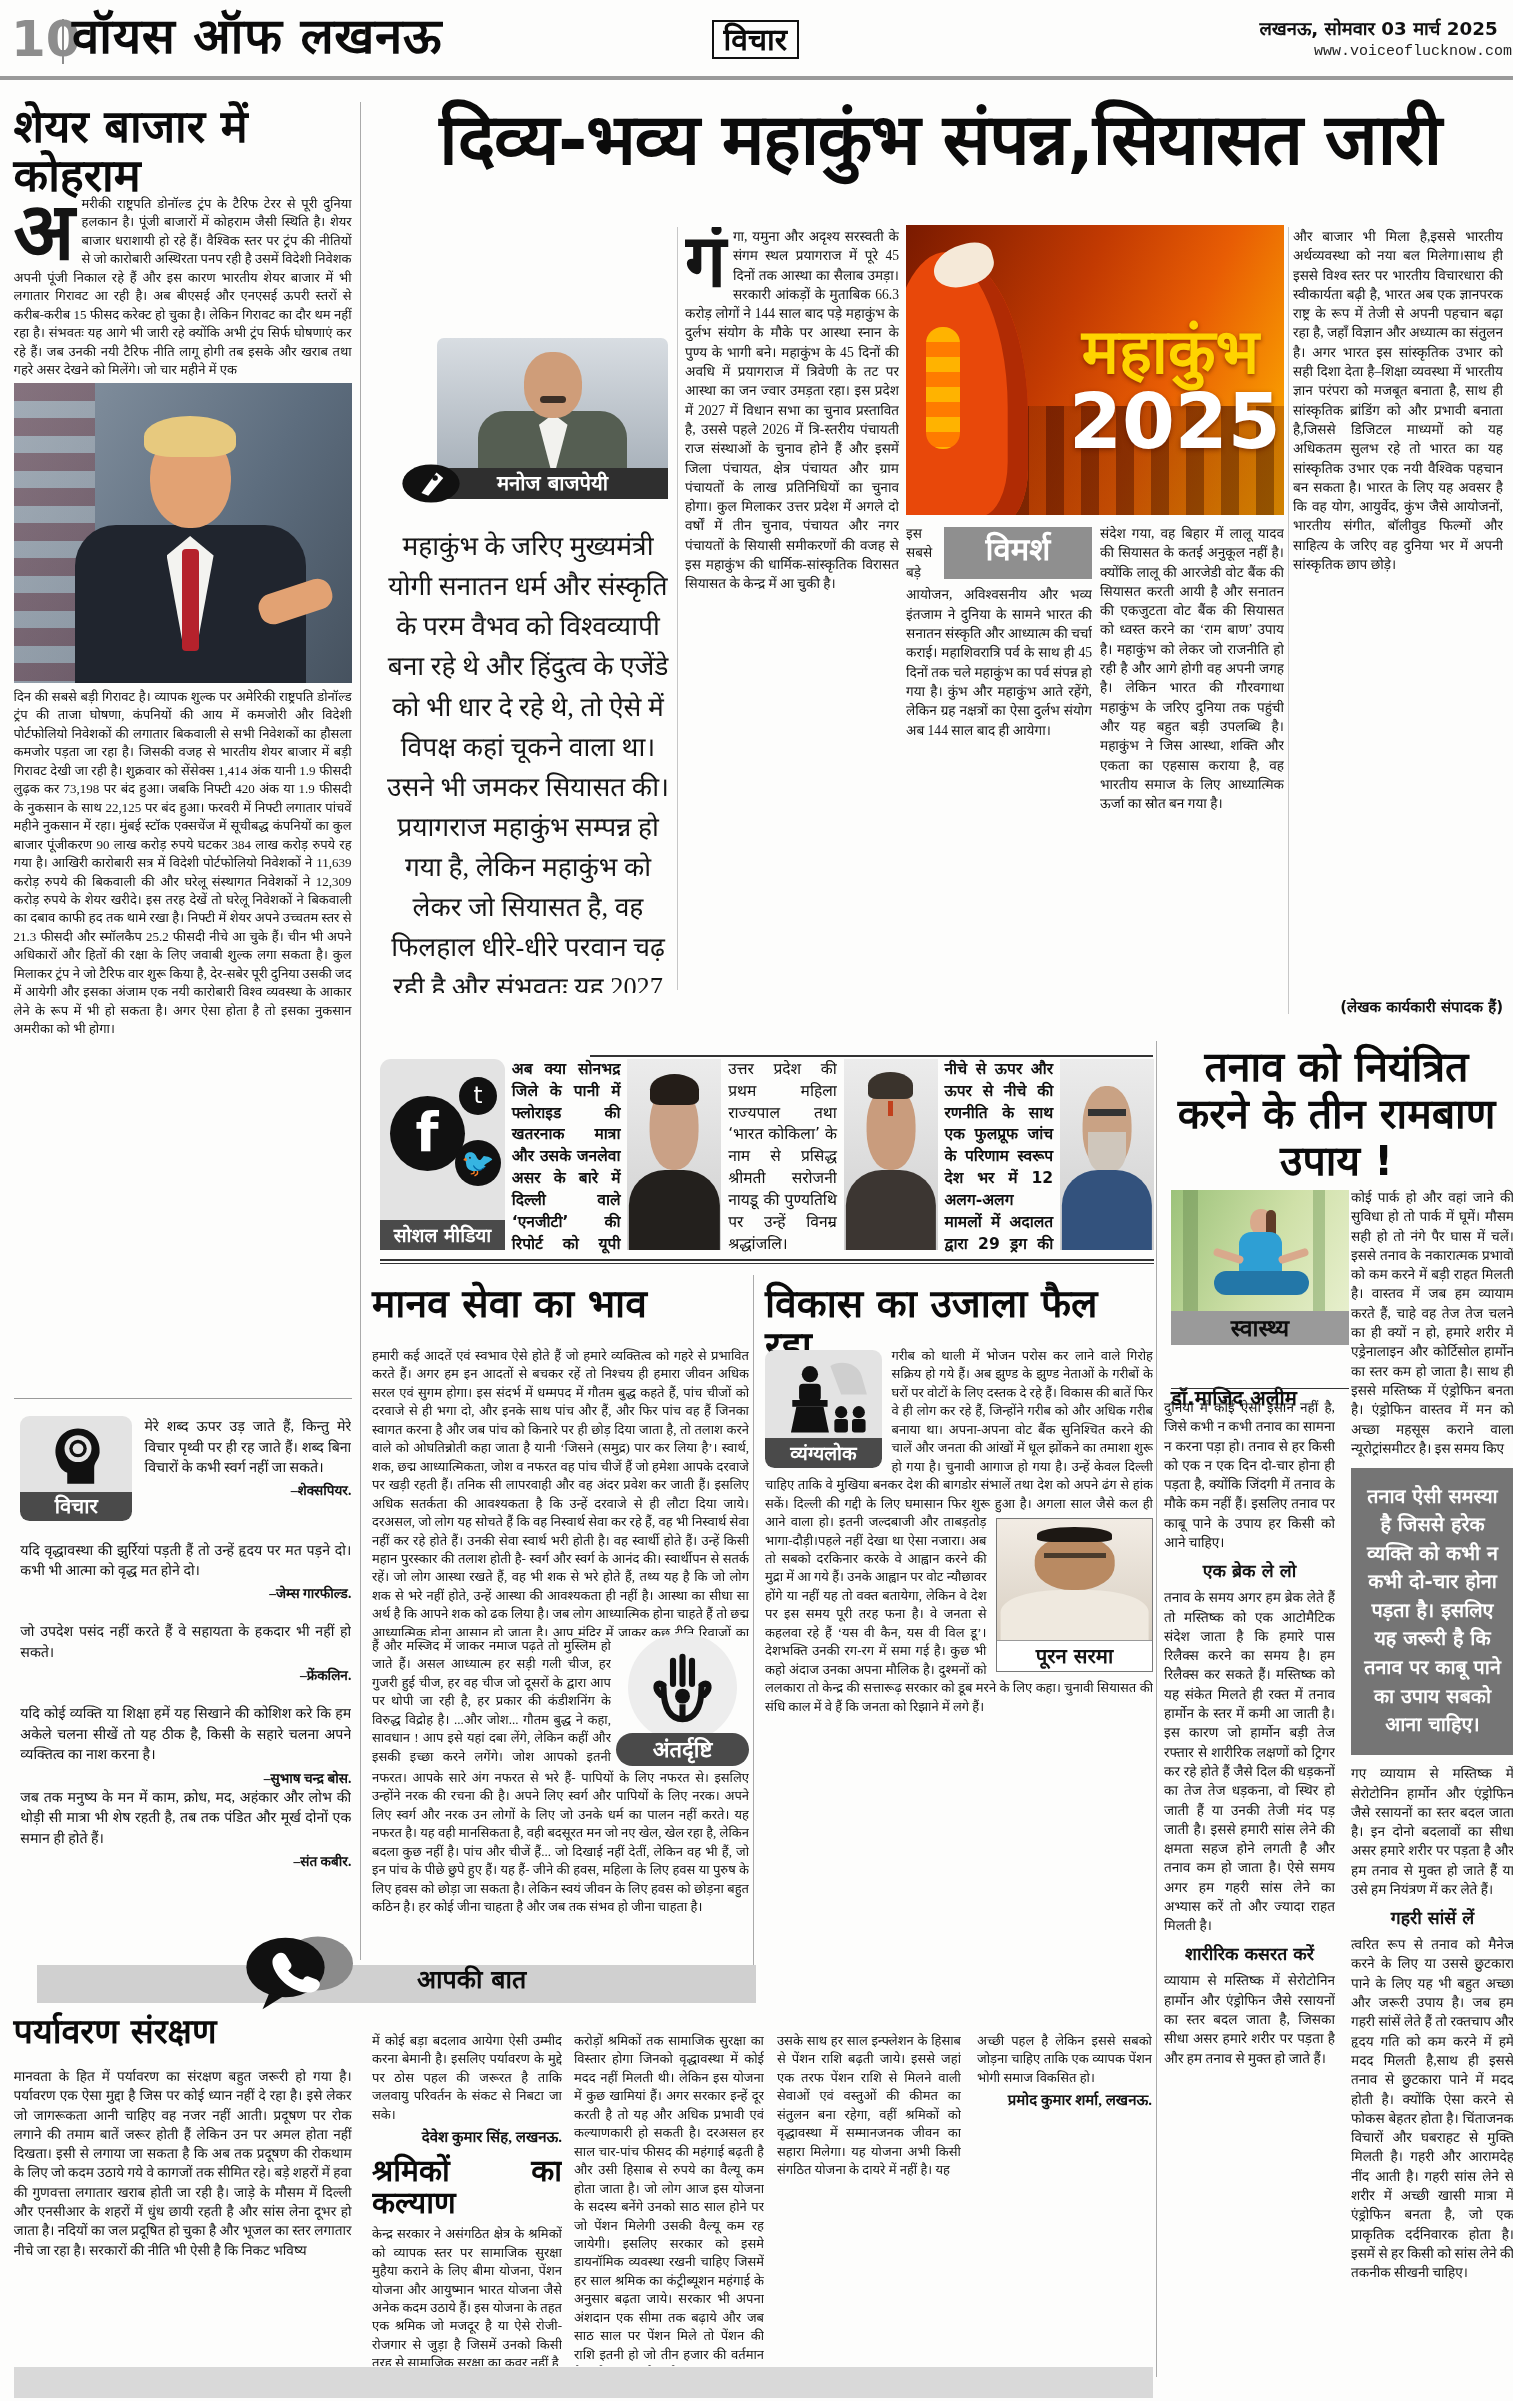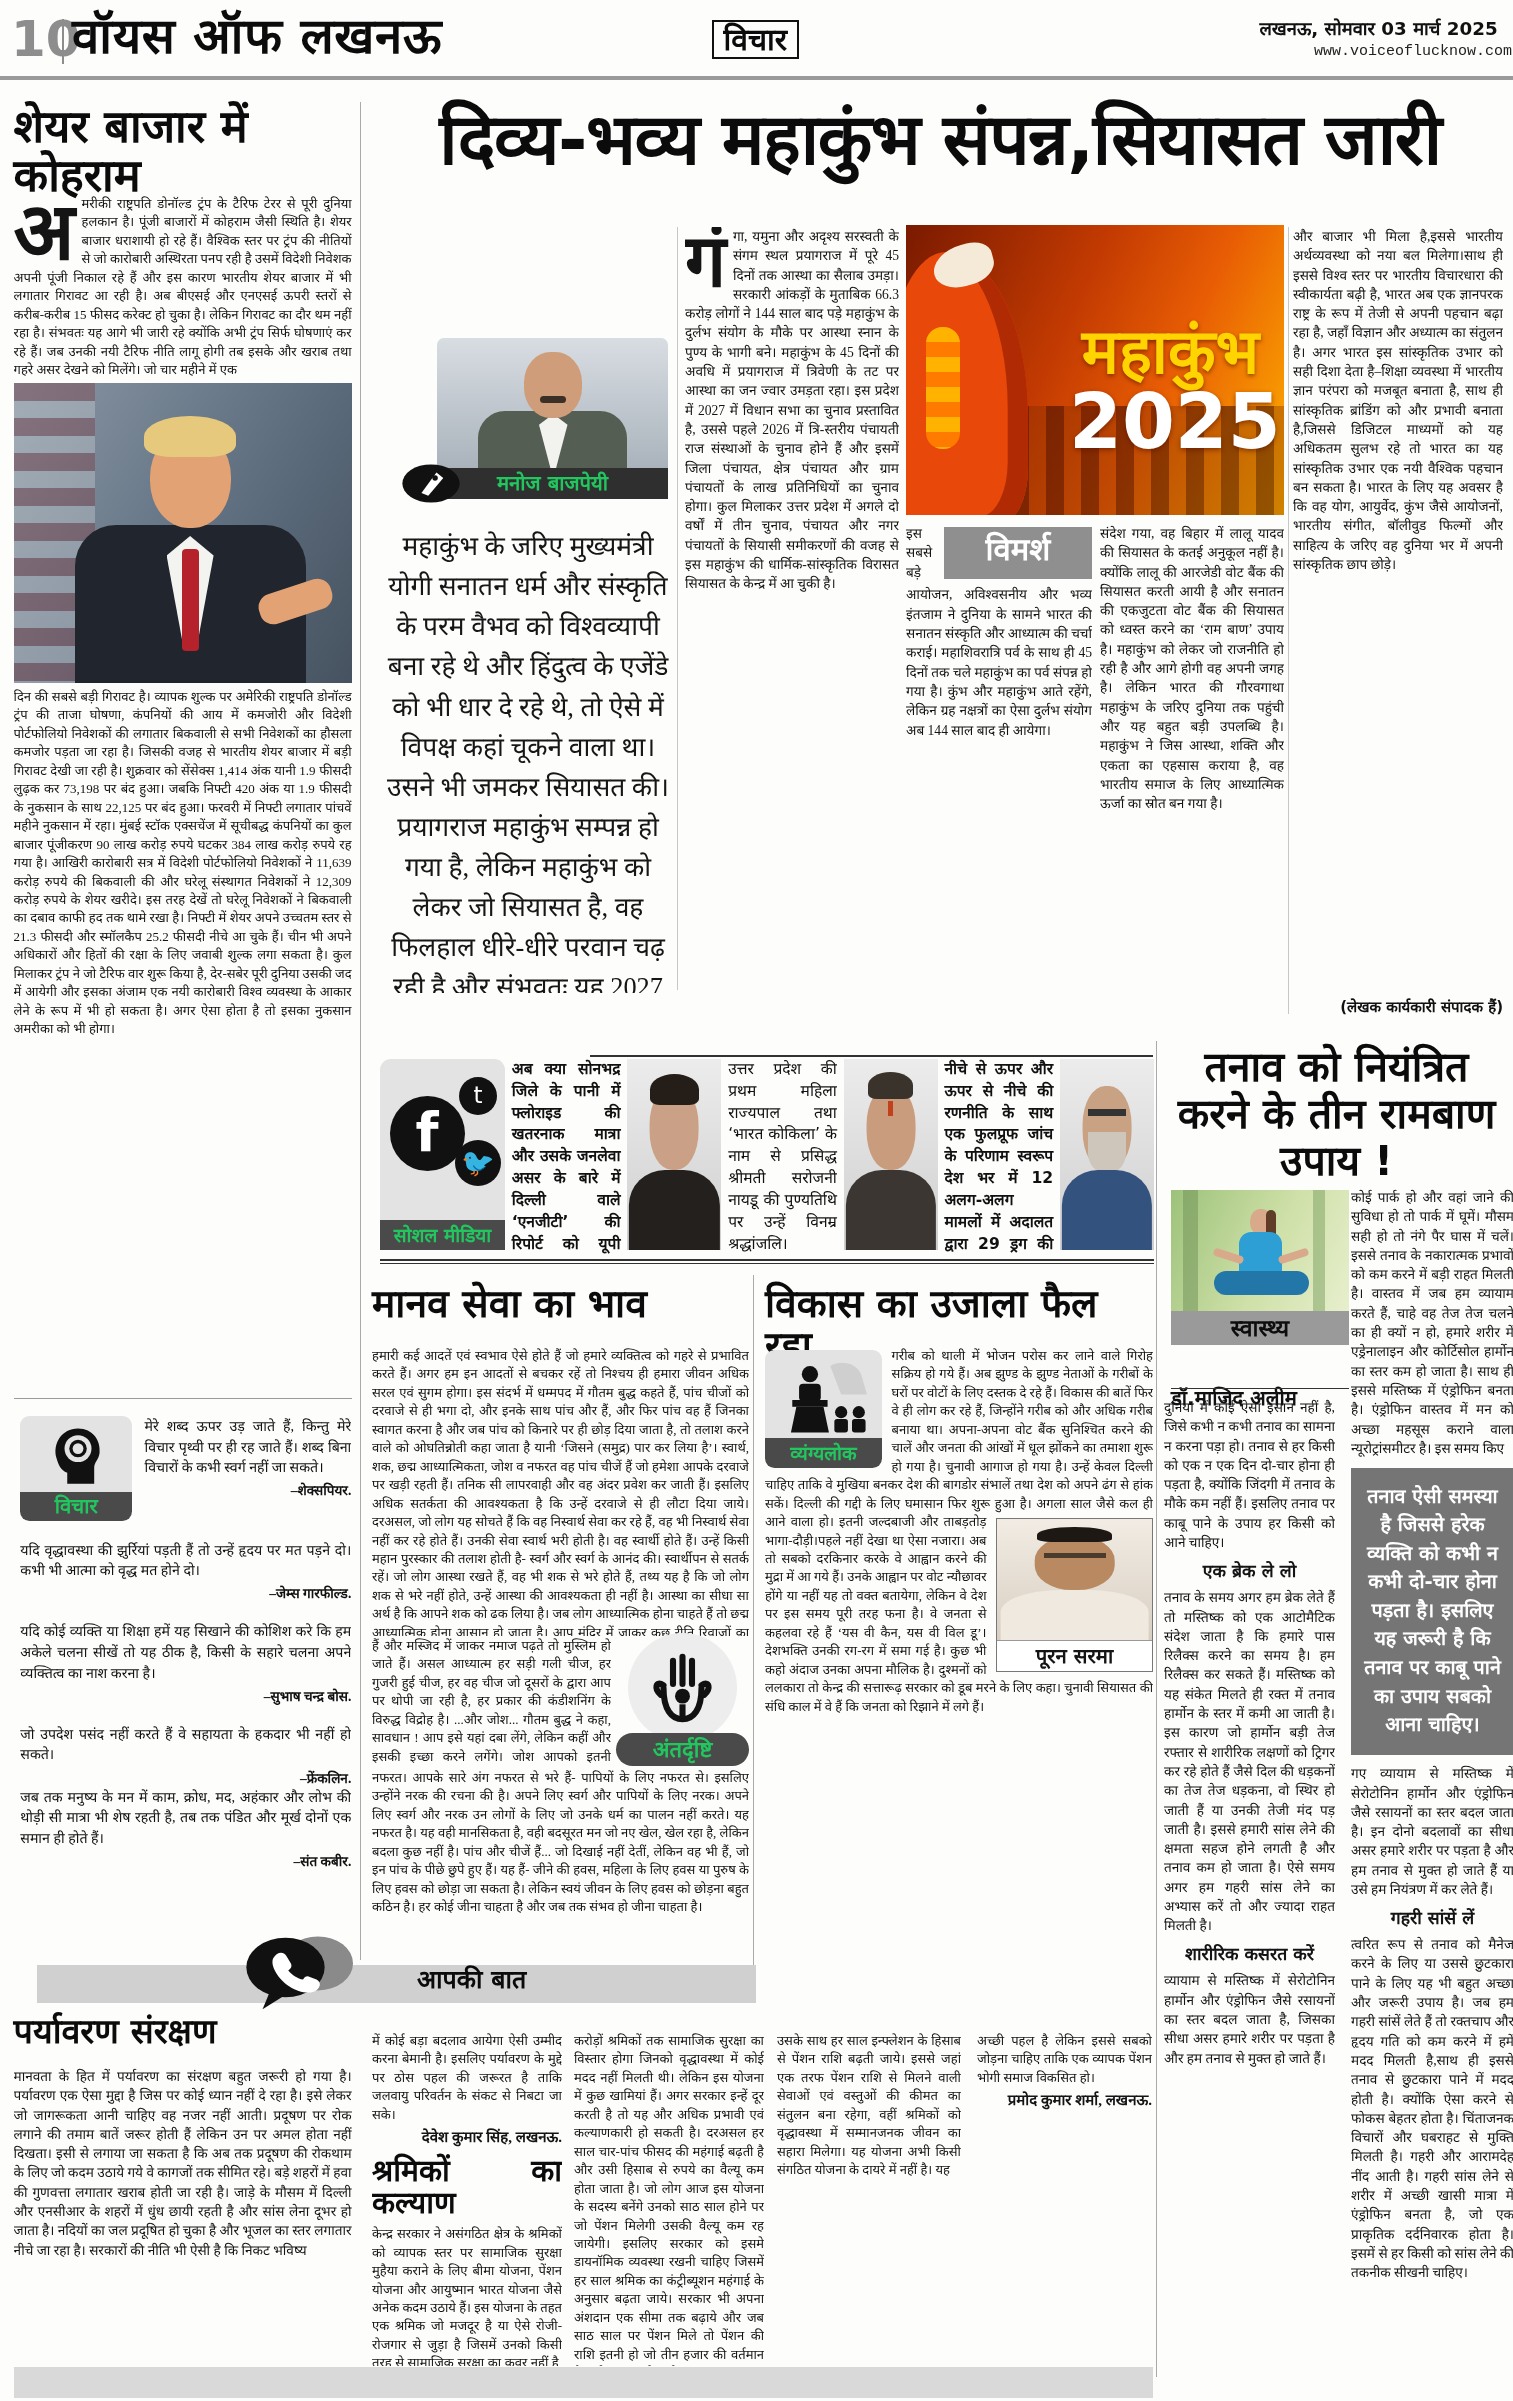--- a/index.html
+++ b/index.html
@@ -3,21 +3,21 @@
 <meta charset="utf-8">
 <style>
   html,body{margin:0;padding:0;}
   body{width:1514px;height:2401px;position:relative;background:#fdfdfc;font-family:"Liberation Serif",serif;color:#111;}
   .abs{position:absolute;}
   .bodytxt{font-size:13px;line-height:1.42;text-align:justify;overflow:hidden;color:#141414;}
   .headline{font-family:"DejaVu Sans",sans-serif;font-weight:bold;color:#0b0b0b;line-height:1.08;}
   .rule-h{background:#9a9a9a;}
   .rule-v{background:#aaa;width:1.4px;}
   .dropcap{float:left;font-weight:bold;font-size:80px;line-height:.82;padding:4.1px 6.8px 0 0;font-family:"DejaVu Sans",sans-serif;}
-  .capbar{background:#4a4a4a;color:#22c55e;font-family:"DejaVu Sans",sans-serif;font-weight:bold;text-align:center;}
+  .capbar{background:#4a4a4a;color:#ffffff;font-family:"DejaVu Sans",sans-serif;font-weight:bold;text-align:center;}
   .tile{background:#e3e3e3;border-radius:9.5px;}
   .author-line{text-align:right;font-weight:bold;font-size:13.6px;margin-top:2.7px;}
   .subhead{font-family:"DejaVu Sans",sans-serif;font-weight:bold;font-size:17.6px;text-align:center;margin:6.8px 0 4.1px;}
   .quoteblock{font-size:14.2px;line-height:1.45;text-align:justify;}
   .headshot{position:relative;background:linear-gradient(#ececec,#cfcfcf);overflow:hidden;}
   .hs-head{position:absolute;left:50%;top:14%;width:52%;height:44%;transform:translateX(-50%);border-radius:46%;}
   .hs-body{position:absolute;left:50%;bottom:-4%;width:96%;height:46%;transform:translateX(-50%);border-radius:40% 40% 0 0;}
   .photo-caption{background:#fff;border-top:0.7px solid #999;font-family:"DejaVu Sans",sans-serif;font-weight:bold;text-align:center;}
   svg{display:block;}
 </style>
@@ -79,26 +79,26 @@
     <div style="flex:1;">
       <div class="quoteblock">मेरे शब्द ऊपर उड़ जाते हैं, किन्तु मेरे विचार पृथ्वी पर ही रह जाते हैं। शब्द बिना विचारों के कभी स्वर्ग नहीं जा सकते।</div>
       <div class="author-line">–शेक्सपियर.</div>
     </div>
   </div>
   <div style="margin-top:19px;">
     <div class="quoteblock">यदि वृद्धावस्था की झुर्रियां पड़ती हैं तो उन्हें हृदय पर मत पड़ने दो। कभी भी आत्मा को वृद्ध मत होने दो।</div>
     <div class="author-line">–जेम्स गारफील्ड.</div>
   </div>
   <div style="margin-top:19px;">
+    <div class="quoteblock">जो उपदेश पसंद नहीं करते हैं वे सहायता के हकदार भी नहीं हो सकते।</div>
+    <div class="author-line">–फ्रेंकलिन.</div>
+  </div>
+  <div style="margin-top:19px;">
     <div class="quoteblock">यदि कोई व्यक्ति या शिक्षा हमें यह सिखाने की कोशिश करे कि हम अकेले चलना सीखें तो यह ठीक है, किसी के सहारे चलना अपने व्यक्तित्व का नाश करना है।</div>
     <div class="author-line">–सुभाष चन्द्र बोस.</div>
-  </div>
-  <div style="margin-top:19px;">
-    <div class="quoteblock">जो उपदेश पसंद नहीं करते हैं वे सहायता के हकदार भी नहीं हो सकते।</div>
-    <div class="author-line">–फ्रेंकलिन.</div>
   </div>
   <div style="">
     <div class="quoteblock">जब तक मनुष्य के मन में काम, क्रोध, मद, अहंकार और लोभ की थोड़ी सी मात्रा भी शेष रहती है, तब तक पंडित और मूर्ख दोनों एक समान ही होते हैं।</div>
     <div class="author-line">–संत कबीर.</div>
   </div>
 </div>
 
 <div class="abs headline" style="left:377px;top:102px;width:1126px;font-size:71px;text-align:center;letter-spacing:-1.4px;">दिव्य-भव्य महाकुंभ संपन्न,सियासत जारी</div>
 
 <div class="abs" style="left:437px;top:338px;width:231px;height:130px;overflow:hidden;background:linear-gradient(#d8dde2,#aab3bc);border-radius:6.8px 6.8px 0 0;">

